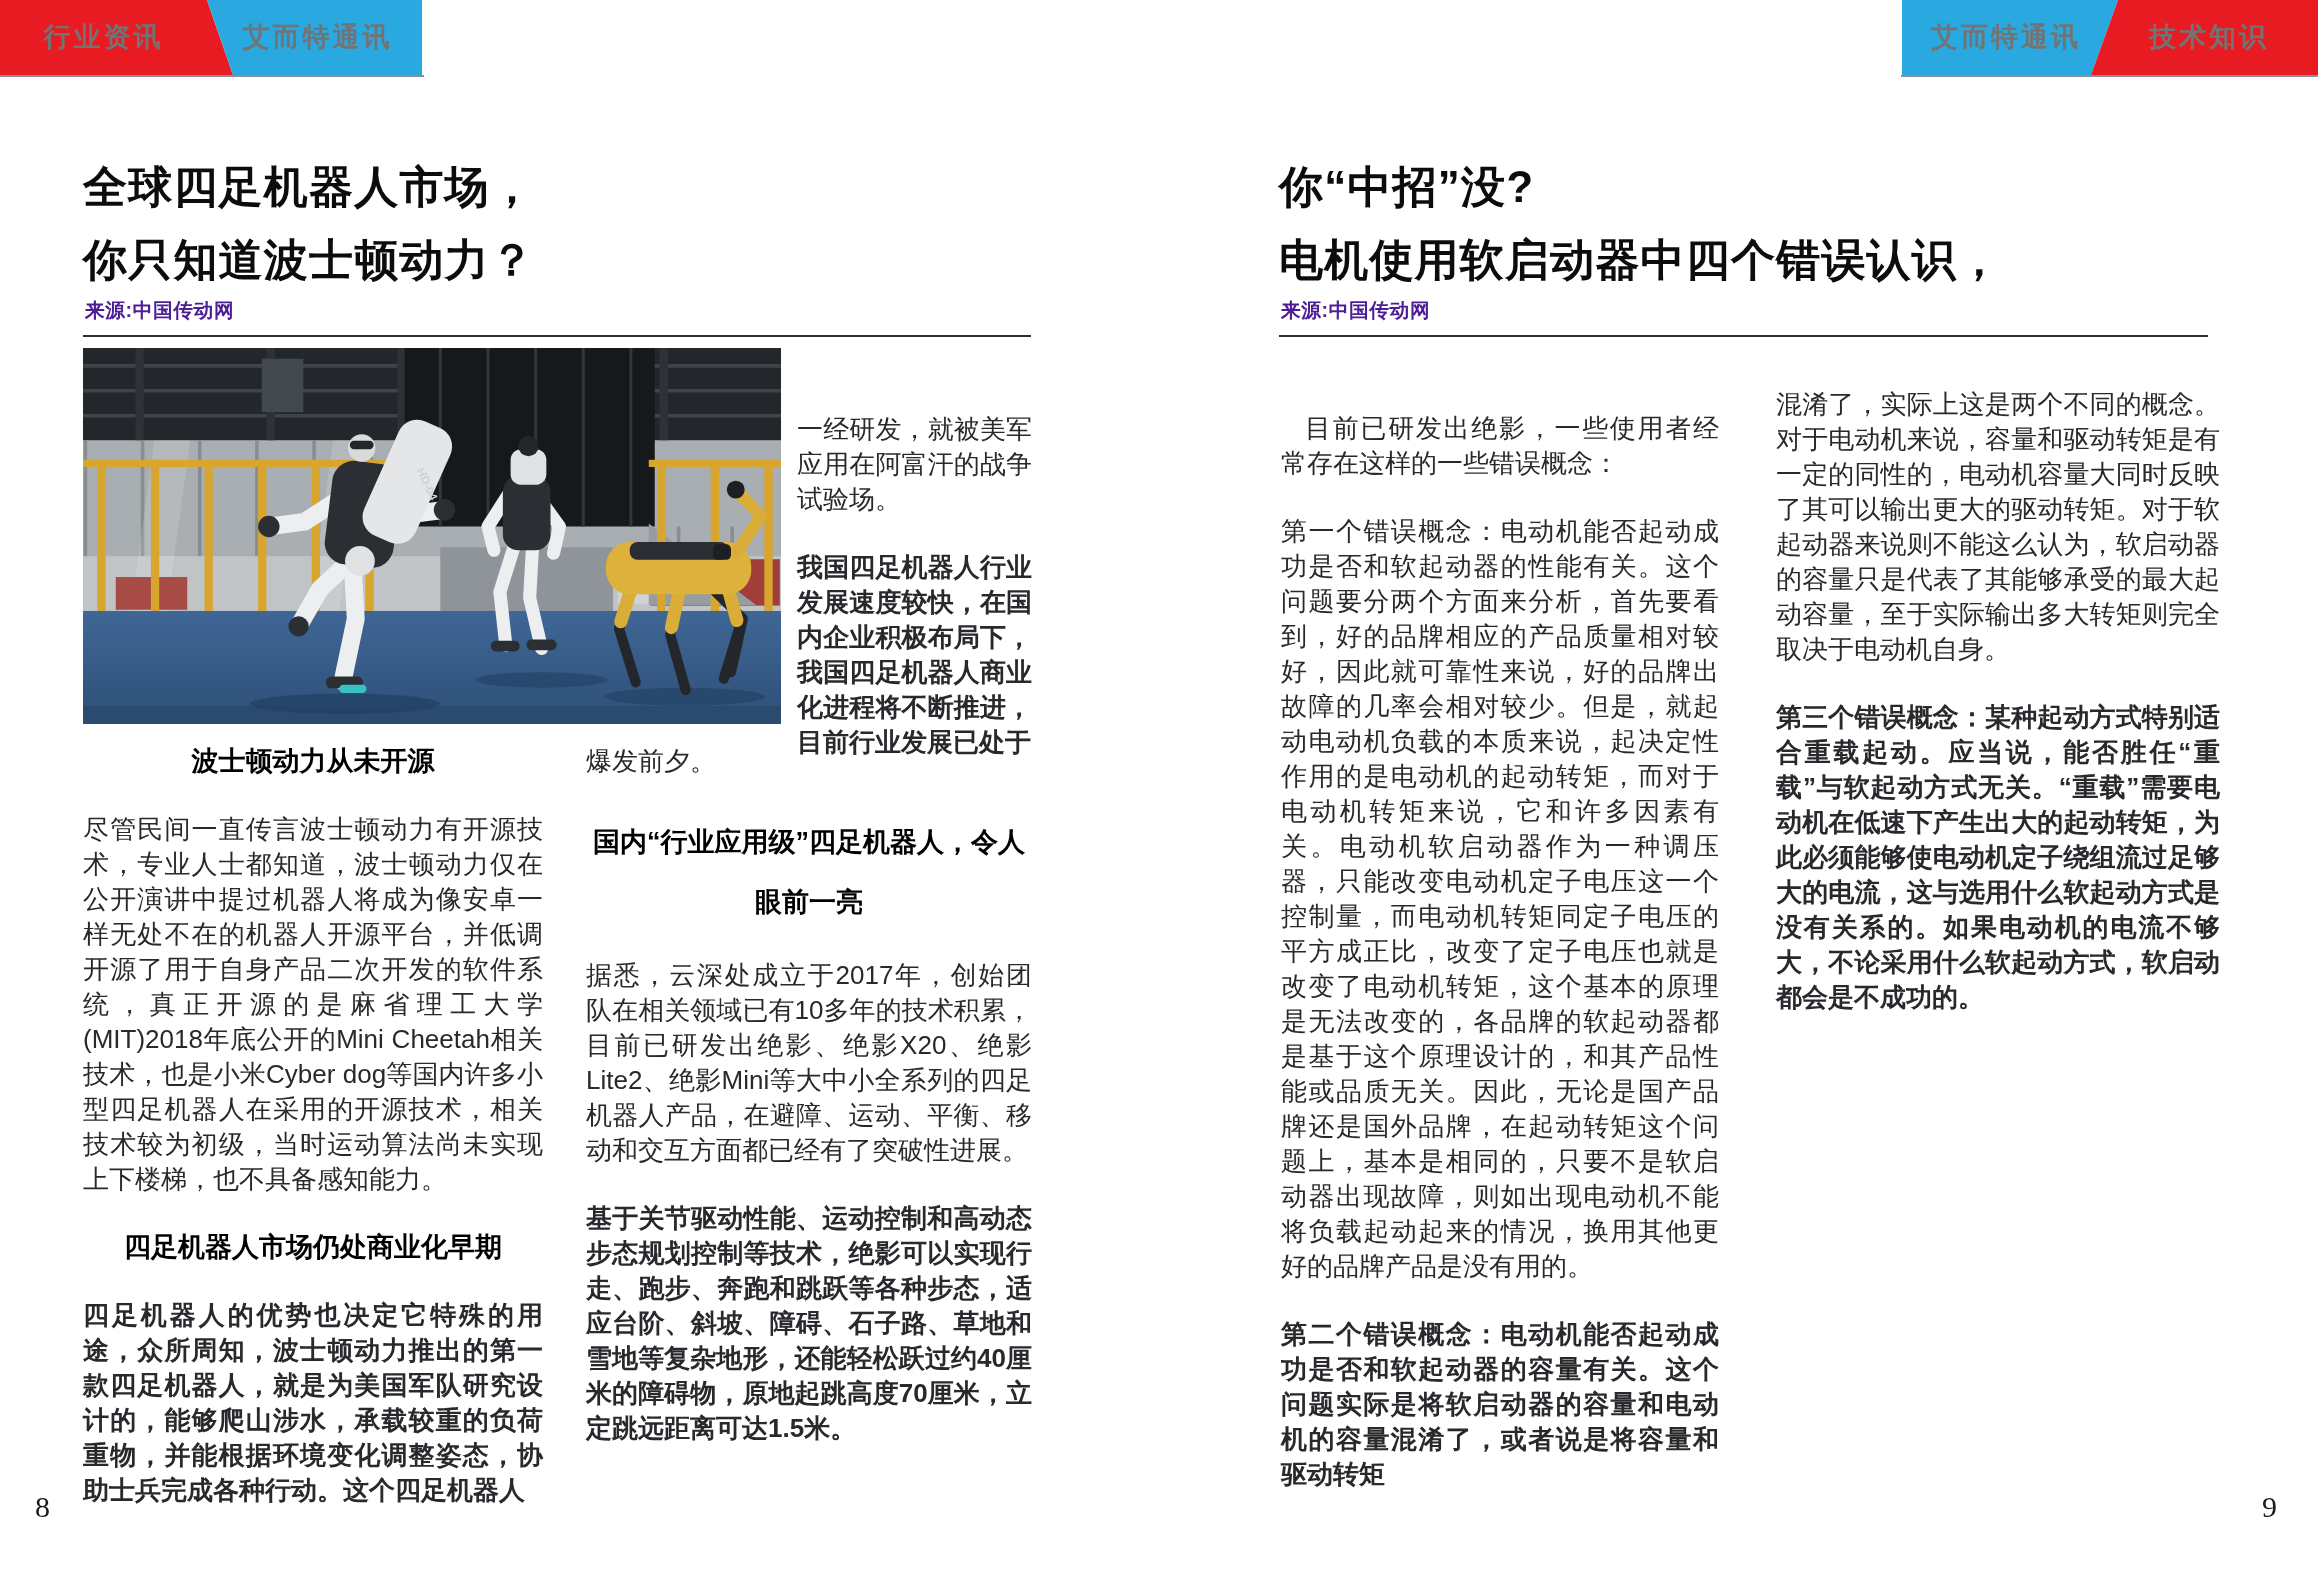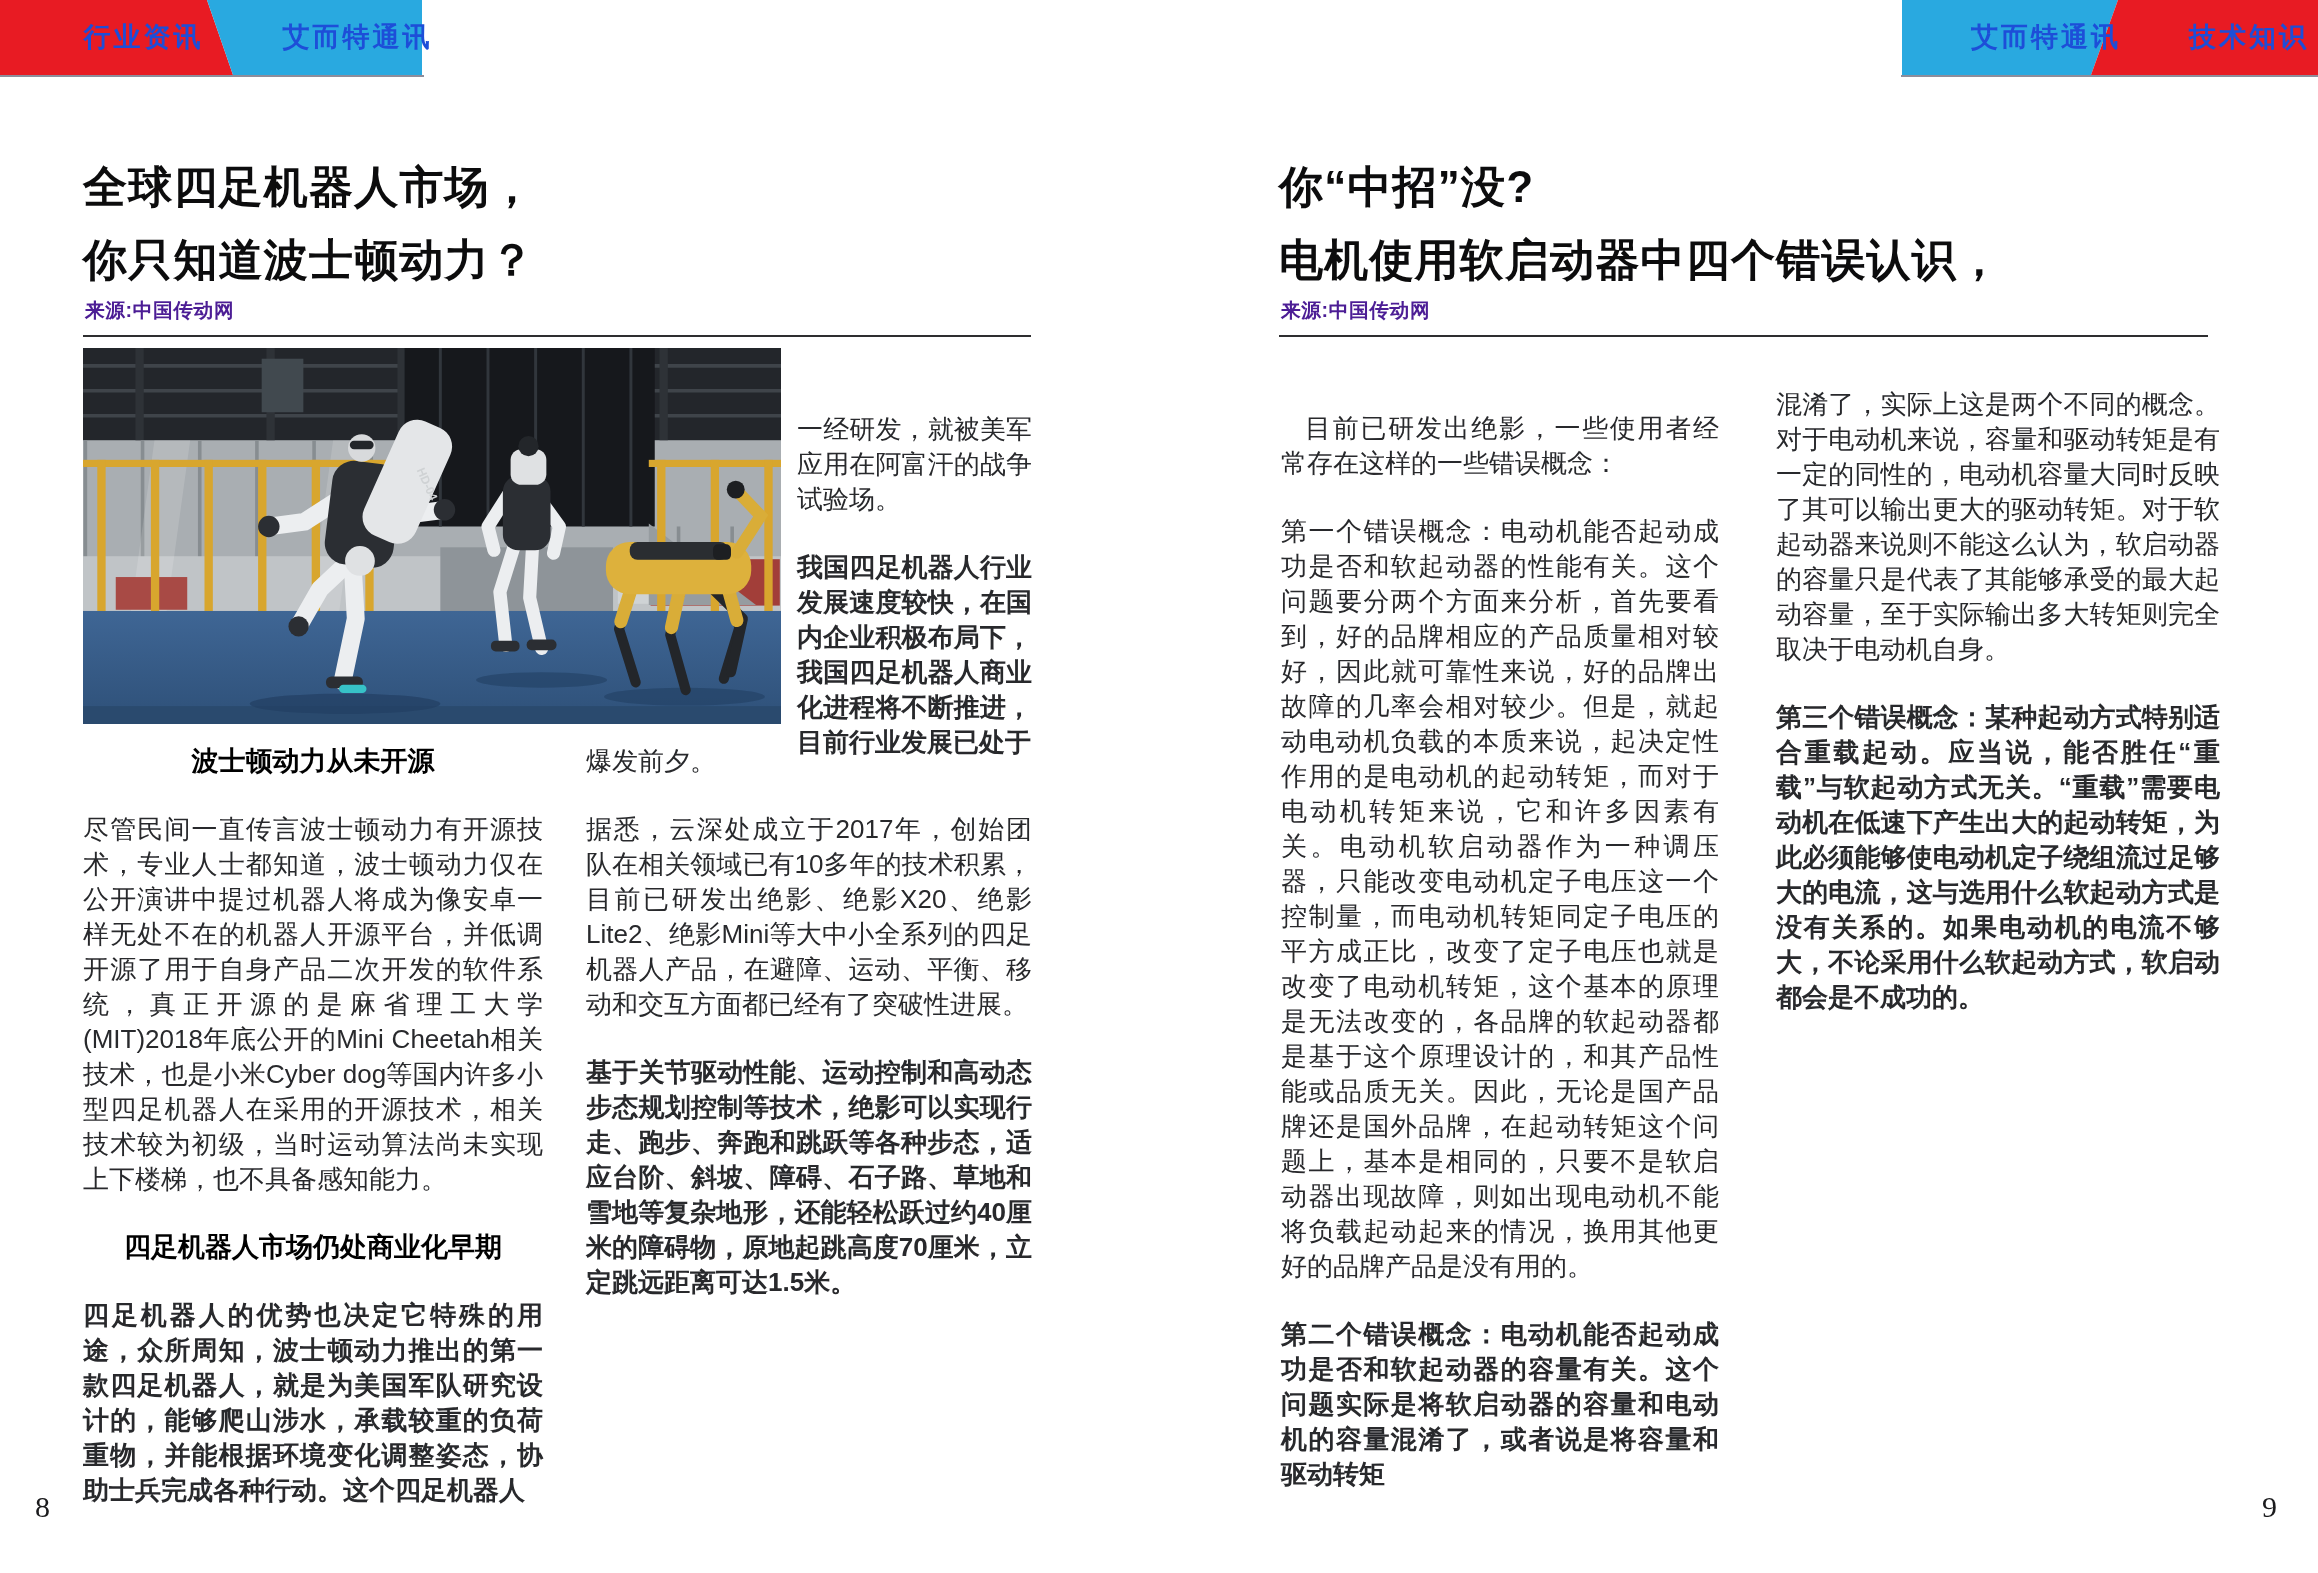--- a/index.html
+++ b/index.html
@@ -5,21 +5,21 @@
   html,body{margin:0;padding:0;}
   body{
     width:2319px;height:1574px;position:relative;background:#ffffff;
     font-family:"Liberation Sans", sans-serif;overflow:hidden;
   }
   
   .tabgroup{position:absolute;top:0;height:75px;}
   .tab{position:absolute;top:0;height:75px;width:100%;}
   .tab-label{
     position:absolute;top:0;height:75px;line-height:75px;text-align:center;
-    color:#1d4ed8;font-size:27px;font-weight:800;letter-spacing:3px;white-space:nowrap;margin-left:40px;
+    color:#737373;font-size:27px;font-weight:800;letter-spacing:3px;white-space:nowrap;
   }
   .tab-underline{position:absolute;height:2.4px;background:#8d8d9b;}
   
   .page-title{
     position:absolute;color:#0c0c0d;font-weight:900;font-size:44px;
     line-height:73px;letter-spacing:1.2px;white-space:nowrap;
   }
   .source-line{position:absolute;font-size:19.7px;font-weight:700;color:#4c1d95;letter-spacing:0.6px;}
   .rule{position:absolute;height:1.8px;background:#2e2e30;}
   
@@ -197,20 +197,21 @@
 
   <div class="col" style="left:83px;top:744px;width:460px;">
     <p class="subhead">波士顿动力从未开源</p>
     <p>尽管民间一直传言波士顿动力有开源技术，专业人士都知道，波士顿动力仅在公开演讲中提过机器人将成为像安卓一样无处不在的机器人开源平台，并低调开源了用于自身产品二次开发的软件系统，真正开源的是麻省理工大学(MIT)2018年底公开的Mini Cheetah相关技术，也是小米Cyber dog等国内许多小型四足机器人在采用的开源技术，相关技术较为初级，当时运动算法尚未实现上下楼梯，也不具备感知能力。</p>
     <p class="subhead">四足机器人市场仍处商业化早期</p>
     <p>四足机器人的优势也决定它特殊的用途，众所周知，波士顿动力推出的第一款四足机器人，就是为美国军队研究设计的，能够爬山涉水，承载较重的负荷重物，并能根据环境变化调整姿态，协助士兵完成各种行动。这个四足机器人</p>
   </div>
 
   <div class="col" style="left:586px;top:744px;width:446px;">
     <p>爆发前夕。</p>
+    <p class="subhead tall">国内“行业应用级”四足机器人，令人眼前一亮</p>
     <p>据悉，云深处成立于2017年，创始团队在相关领域已有10多年的技术积累，目前已研发出绝影、绝影X20、绝影Lite2、绝影Mini等大中小全系列的四足机器人产品，在避障、运动、平衡、移动和交互方面都已经有了突破性进展。</p>
     <p>基于关节驱动性能、运动控制和高动态步态规划控制等技术，绝影可以实现行走、跑步、奔跑和跳跃等各种步态，适应台阶、斜坡、障碍、石子路、草地和雪地等复杂地形，还能轻松跃过约40厘米的障碍物，原地起跳高度70厘米，立定跳远距离可达1.5米。</p>
   </div>
 
   <div class="pageno" style="left:35px;top:1490px;">8</div>
 </div>
 
 <div>
 
   <div class="tabgroup" style="left:1902px;width:416px;">

